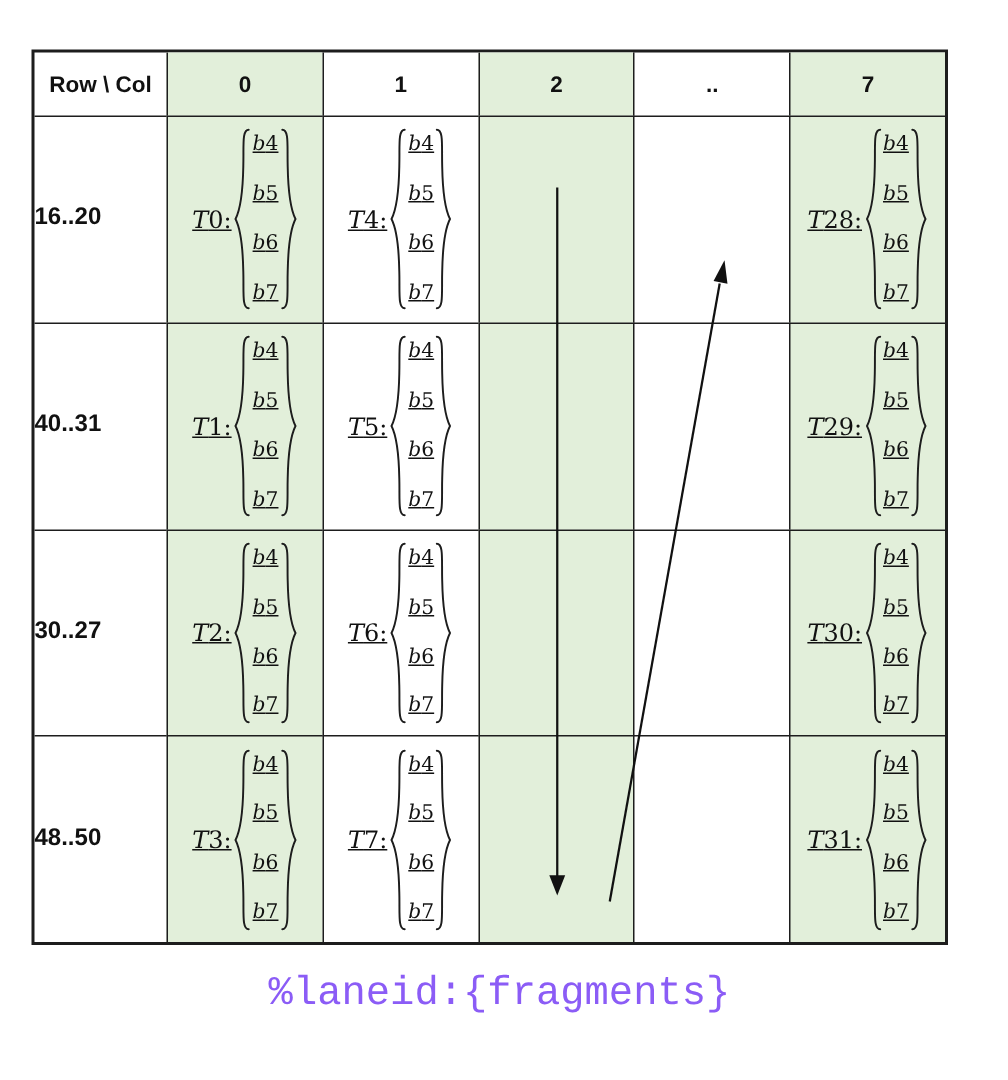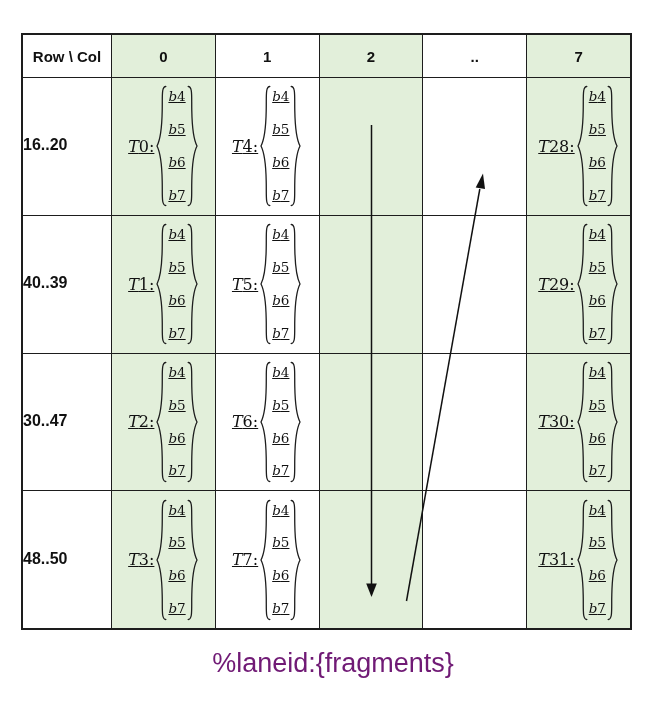--- a/index.html
+++ b/index.html
@@ -27,21 +27,21 @@
   .fragcol{
     display:flex;flex-direction:column;justify-content:space-between;align-items:center;
     height:112px;padding:1px 1px;text-decoration:underline;
   }
   .frag{font-family:"DejaVu Serif",serif;font-size:13.5px;line-height:1;}
   .brace{display:flex;align-items:center;}
   .brace svg{display:block;}
   #overlay{position:absolute;left:0;top:0;pointer-events:none;}
   #caption{
     position:absolute;left:0;top:648px;width:666px;text-align:center;
-    font-size:27px;color:#701a75;
+    font-size:27px;color:#8b5cf6;font-family:Liberation Mono, monospace;
   }
 </style>
 </head>
 <body>
 
 <div id="grid">
     <div class="cell head">Row \ Col</div>
     <div class="cell head bl shaded">0</div>
     <div class="cell head bl">1</div>
     <div class="cell head bl shaded">2</div>
@@ -107,21 +107,21 @@
       </span>
       <span class="brace">
         <svg width="12" height="122" viewBox="0 0 12 122">
           <path d="M1.2,1.5 C5.8,1.5 4.4,12 4.8,26 C5.1,42 6.4,54 10,61 C6.4,68 5.1,80 4.8,96 C4.4,110 5.8,120.5 1.2,120.5" fill="none" stroke="#1d1d1d" stroke-width="1.3" stroke-linecap="round"></path>
         </svg>
       </span>
     </div>
     <div class="cell rowlabel bt">
       <span>40</span>
       <span>..</span>
-      <span>39</span>
+      <span>31</span>
     </div>
     <div class="cell tcell bl bt shaded">
       <span class="tlabel"><i>T</i>1:</span>
       <span class="brace">
         <svg width="12" height="122" viewBox="0 0 12 122">
           <path d="M10.8,1.5 C6.2,1.5 7.6,12 7.2,26 C6.9,42 5.6,54 2,61 C5.6,68 6.9,80 7.2,96 C7.6,110 6.2,120.5 10.8,120.5" fill="none" stroke="#1d1d1d" stroke-width="1.3" stroke-linecap="round"></path>
         </svg>
       </span>
       <span class="fragcol">
         <span class="frag"><i>b</i>4</span>
@@ -171,21 +171,21 @@
       </span>
       <span class="brace">
         <svg width="12" height="122" viewBox="0 0 12 122">
           <path d="M1.2,1.5 C5.8,1.5 4.4,12 4.8,26 C5.1,42 6.4,54 10,61 C6.4,68 5.1,80 4.8,96 C4.4,110 5.8,120.5 1.2,120.5" fill="none" stroke="#1d1d1d" stroke-width="1.3" stroke-linecap="round"></path>
         </svg>
       </span>
     </div>
     <div class="cell rowlabel bt">
       <span>30</span>
       <span>..</span>
-      <span>47</span>
+      <span>27</span>
     </div>
     <div class="cell tcell bl bt shaded">
       <span class="tlabel"><i>T</i>2:</span>
       <span class="brace">
         <svg width="12" height="122" viewBox="0 0 12 122">
           <path d="M10.8,1.5 C6.2,1.5 7.6,12 7.2,26 C6.9,42 5.6,54 2,61 C5.6,68 6.9,80 7.2,96 C7.6,110 6.2,120.5 10.8,120.5" fill="none" stroke="#1d1d1d" stroke-width="1.3" stroke-linecap="round"></path>
         </svg>
       </span>
       <span class="fragcol">
         <span class="frag"><i>b</i>4</span>

